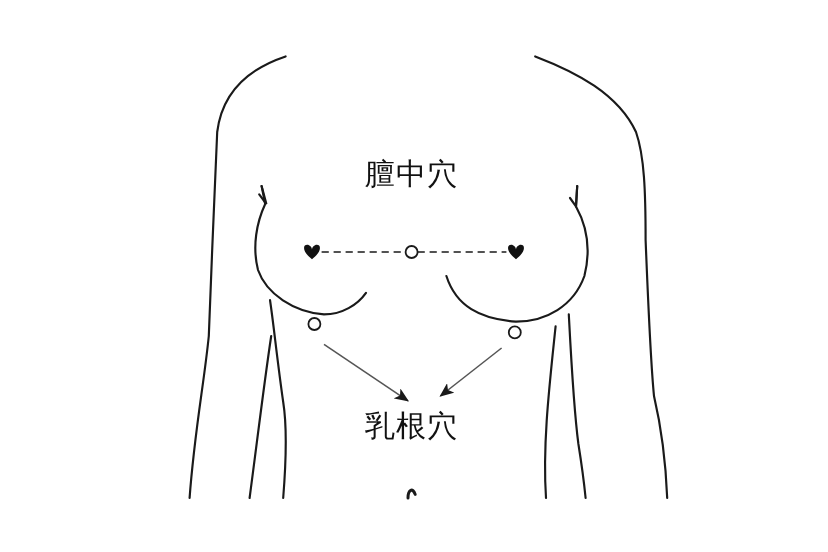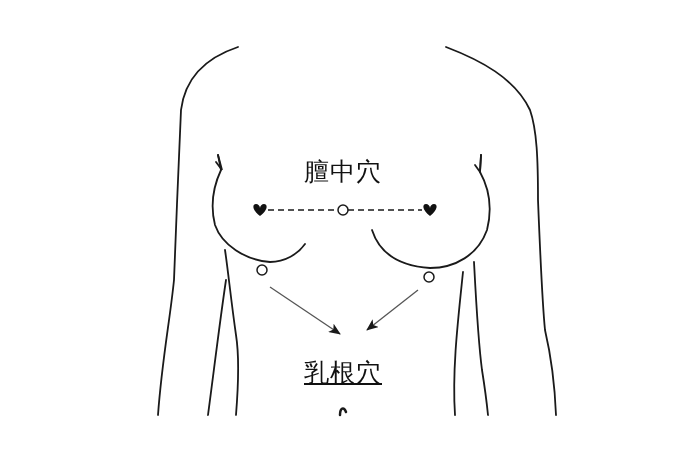--- a/index.html
+++ b/index.html
@@ -54,14 +54,14 @@
     <circle cx="262" cy="270" r="5" fill="#ffffff" stroke="#1a1a1a" stroke-width="1.5"></circle>
     <circle cx="429" cy="277" r="5" fill="#ffffff" stroke="#1a1a1a" stroke-width="1.5"></circle>
   </g>
 
   <g stroke="#555555" stroke-width="1.3" fill="none">
     <line x1="270" y1="287" x2="340" y2="334" marker-end="url(#arrowhead)"></line>
     <line x1="418" y1="290" x2="367" y2="330" marker-end="url(#arrowhead)"></line>
   </g>
 </svg>
 
-<div class="label" style="left:343px; top:159px;">膻中穴</div>
-<div class="label" style="left:343px; top:360px;text-decoration:underline;">乳根穴</div>
+<div class="label" style="left:343px; top:132px;">膻中穴</div>
+<div class="label" style="left:343px; top:342px;">乳根穴</div>
 
 </body></html>

